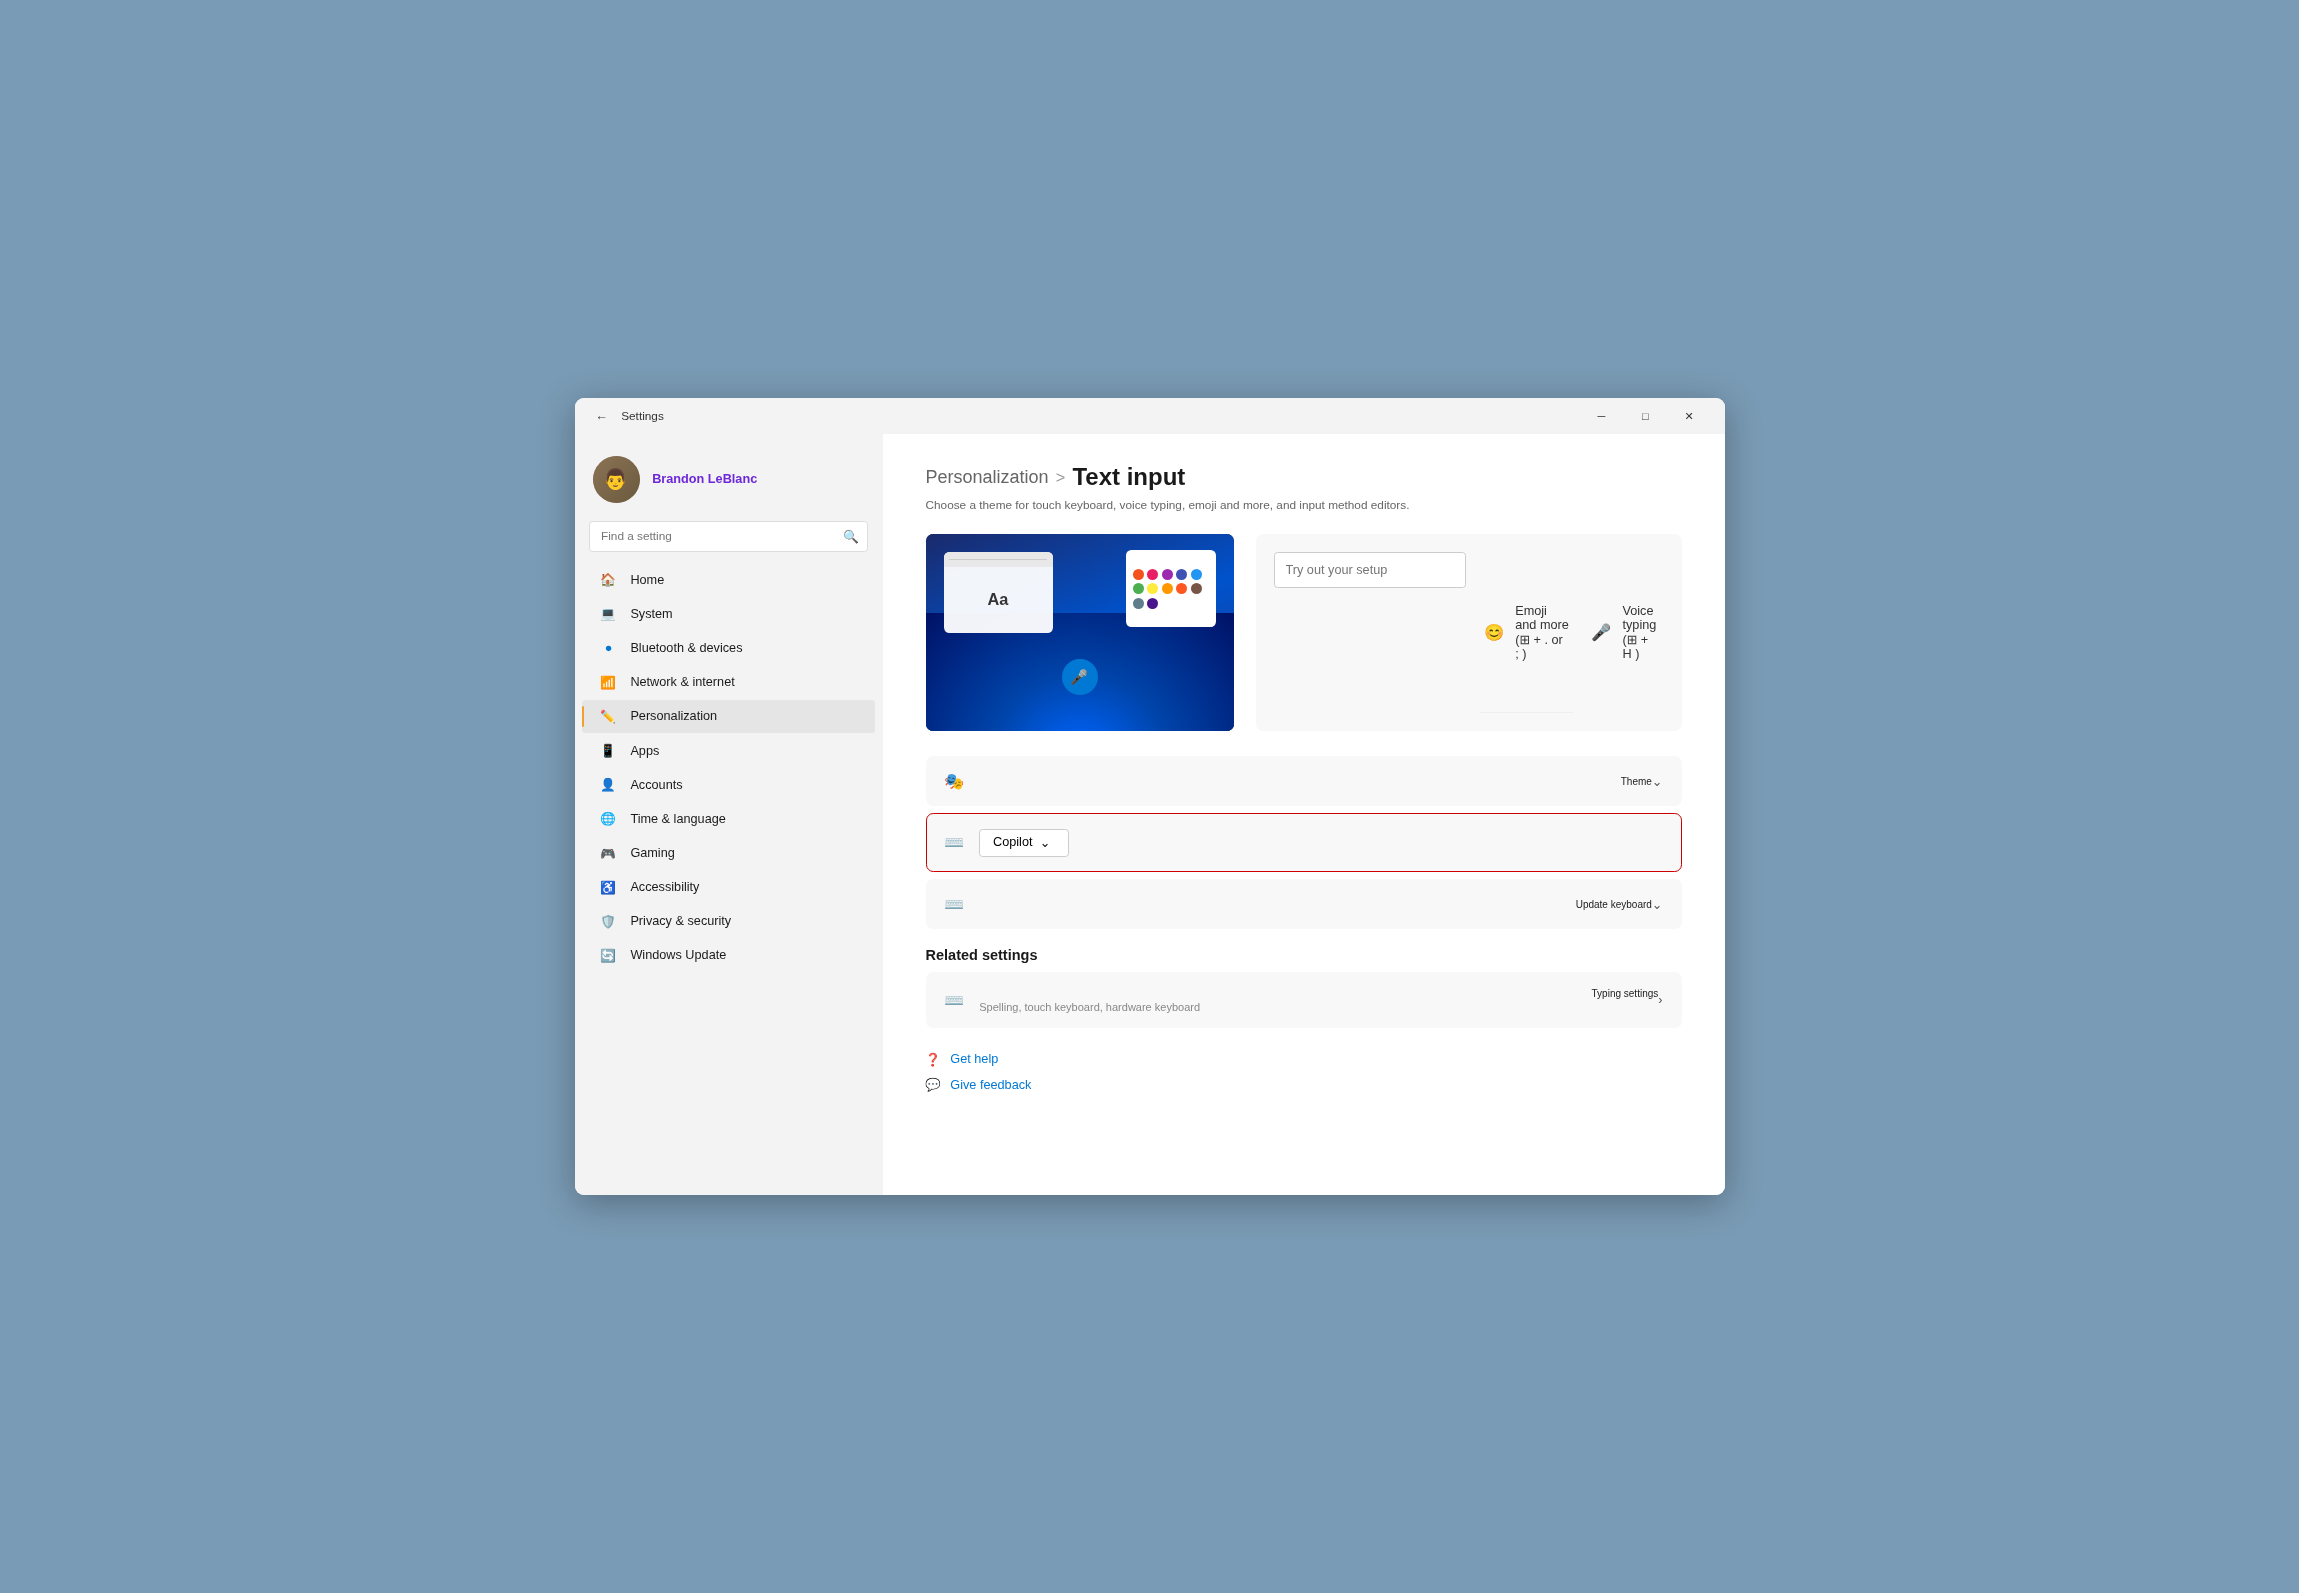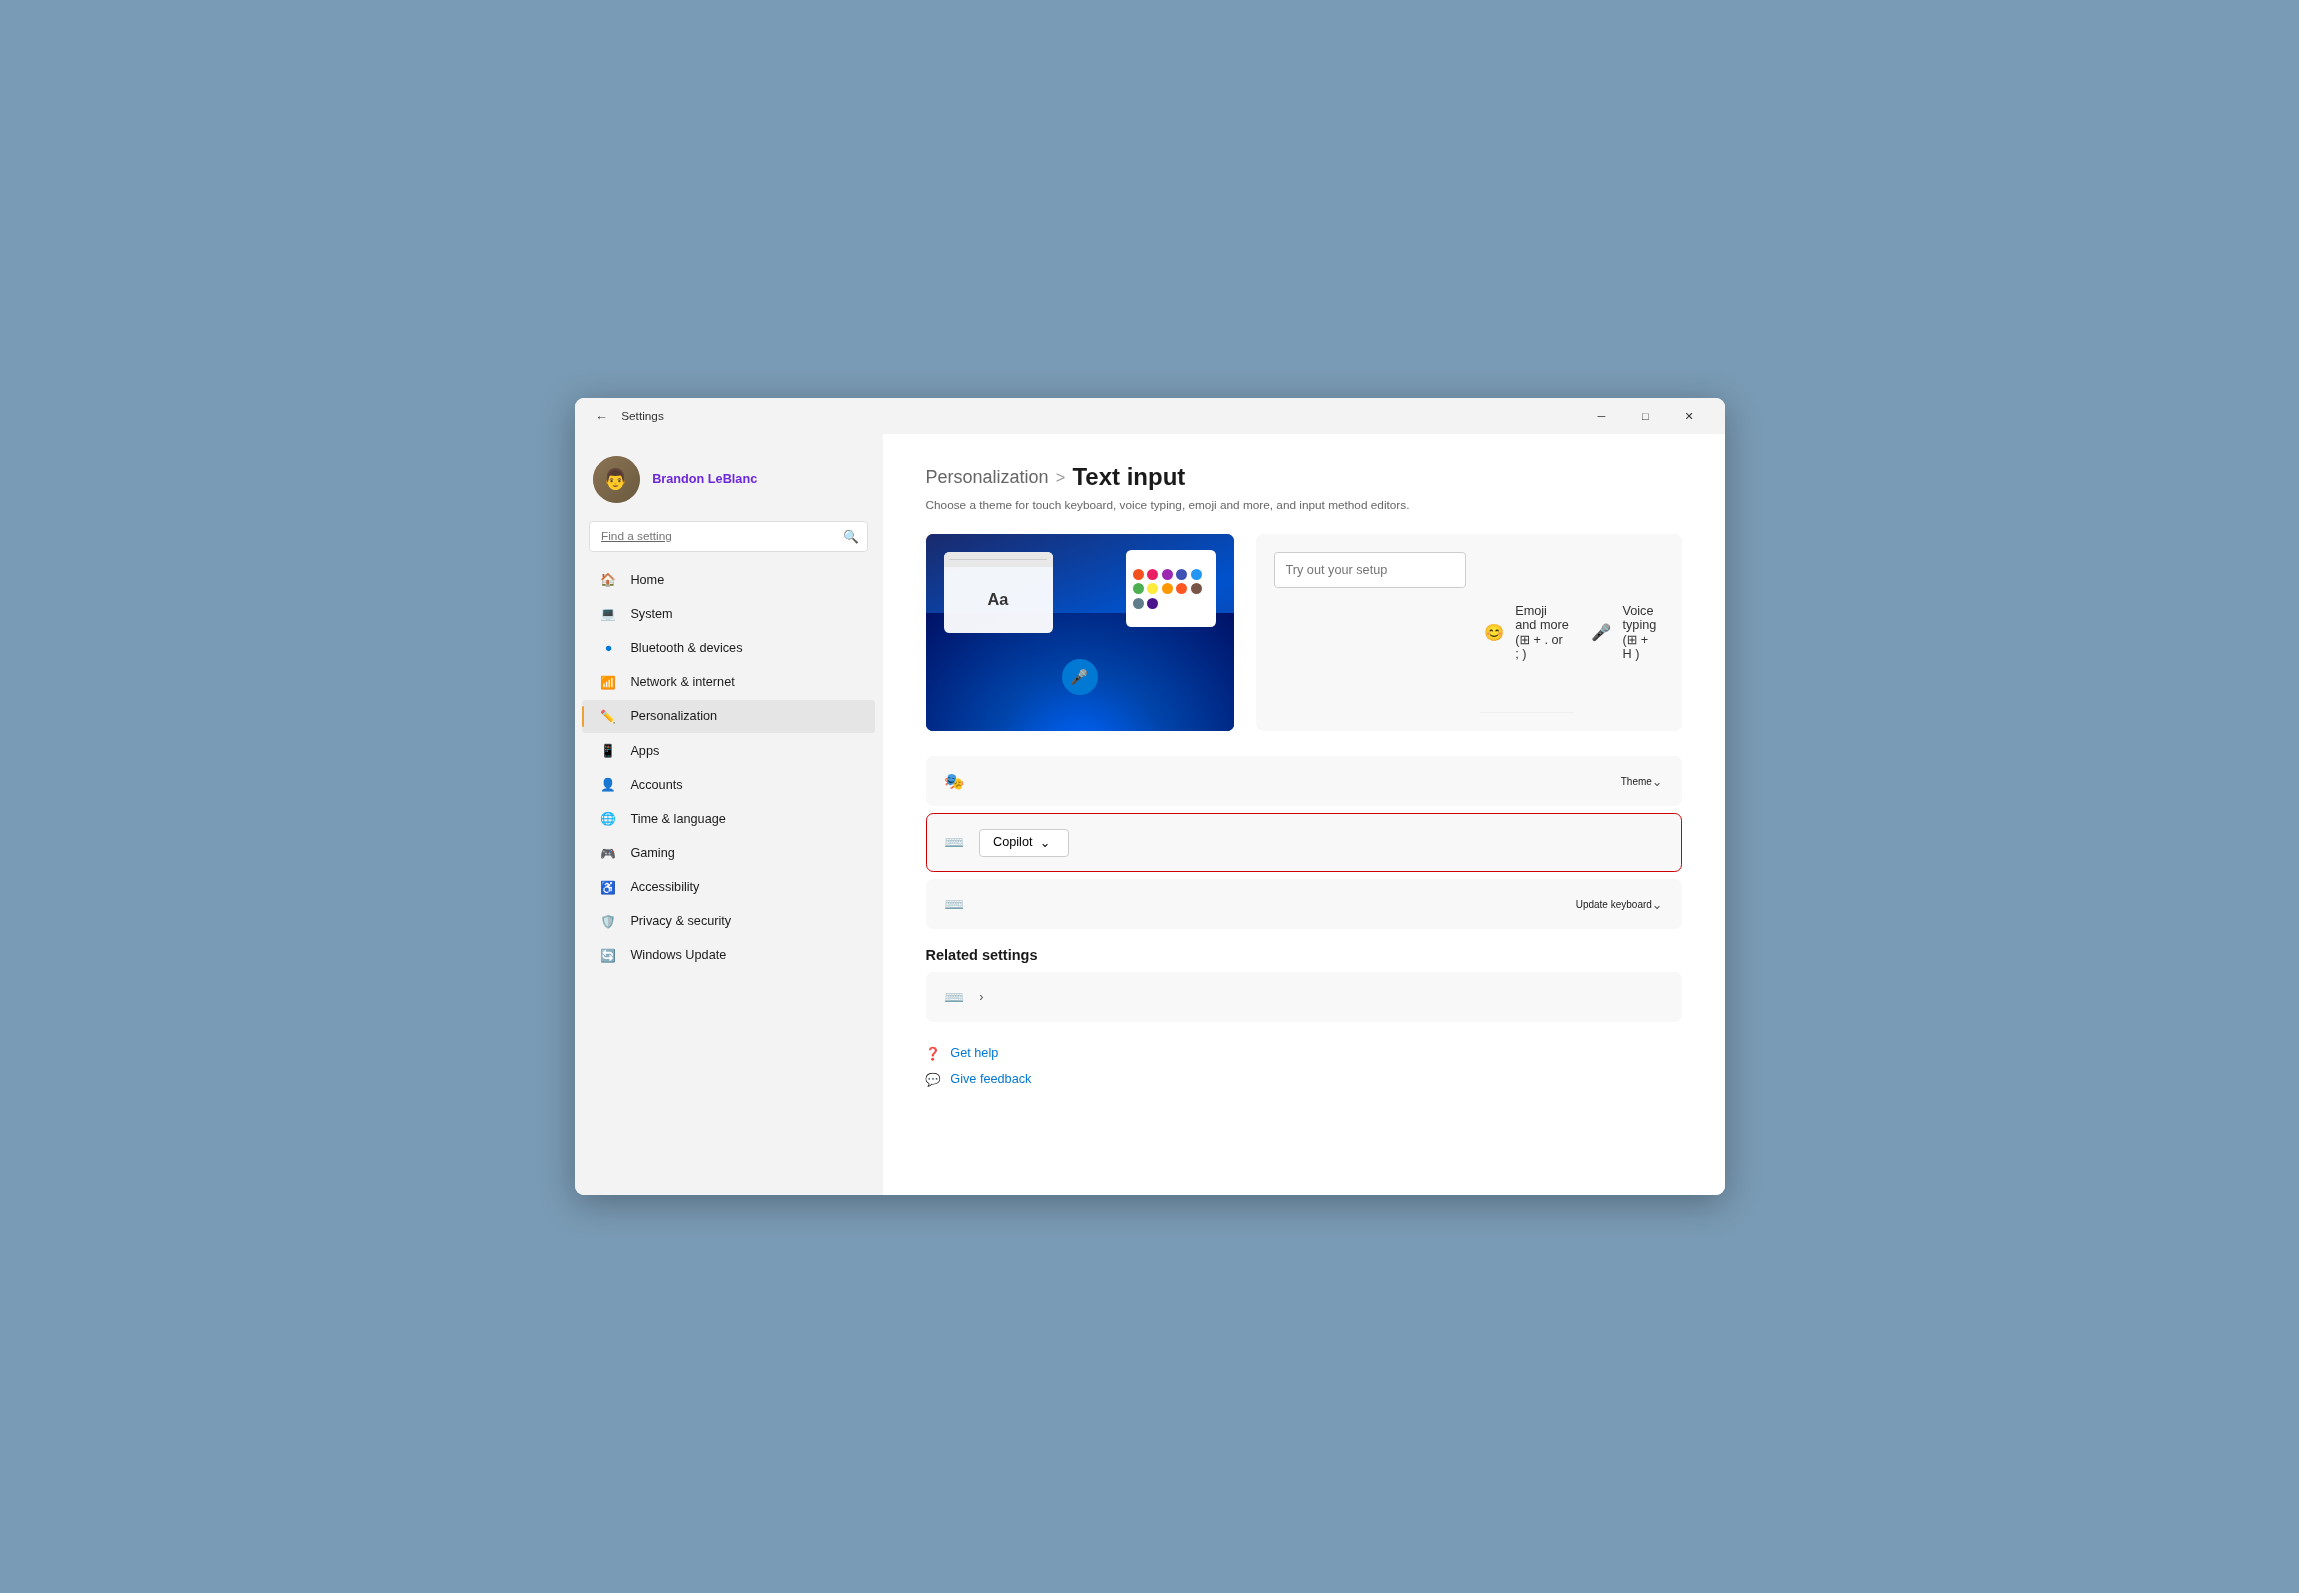--- a/index.html
+++ b/index.html
@@ -107,21 +107,20 @@
     .search-input {
       width: 100%;
       height: 31px;
       border: 0.9px solid #ddd;
       border-radius: 3.6px;
       padding: 0 33px 0 11px;
       font-size: 11.8px;
       background: white;
       outline: none;
       color: #666;
-      text-decoration: underline;
     }
     .search-icon-wrap {
       position: absolute;
       right: 9px; top: 50%;
       transform: translateY(-50%);
       color: #666;
       font-size: 12.7px;
     }
     .nav-item {
       display: flex;
@@ -541,20 +540,24 @@
             <div class="settings-row-title">Update keyboard</div>
           </div>
           <span class="chevron">⌄</span>
         </div>
       </div>
 
       <div>
         <div class="related-title">Related settings</div>
         <div class="settings-row">
           <span class="settings-row-icon">⌨️</span>
+          <div class="settings-row-content">
+            <div class="settings-row-title">Typing settings</div>
+            <div class="settings-row-subtitle">Spelling, touch keyboard, hardware keyboard</div>
+          </div>
           <span class="chevron">›</span>
         </div>
       </div>
 
       <div style="margin-top: 18px;">
         <a class="help-link">
           <span>❓</span>
           <span>Get help</span>
         </a>
         <a class="help-link">

